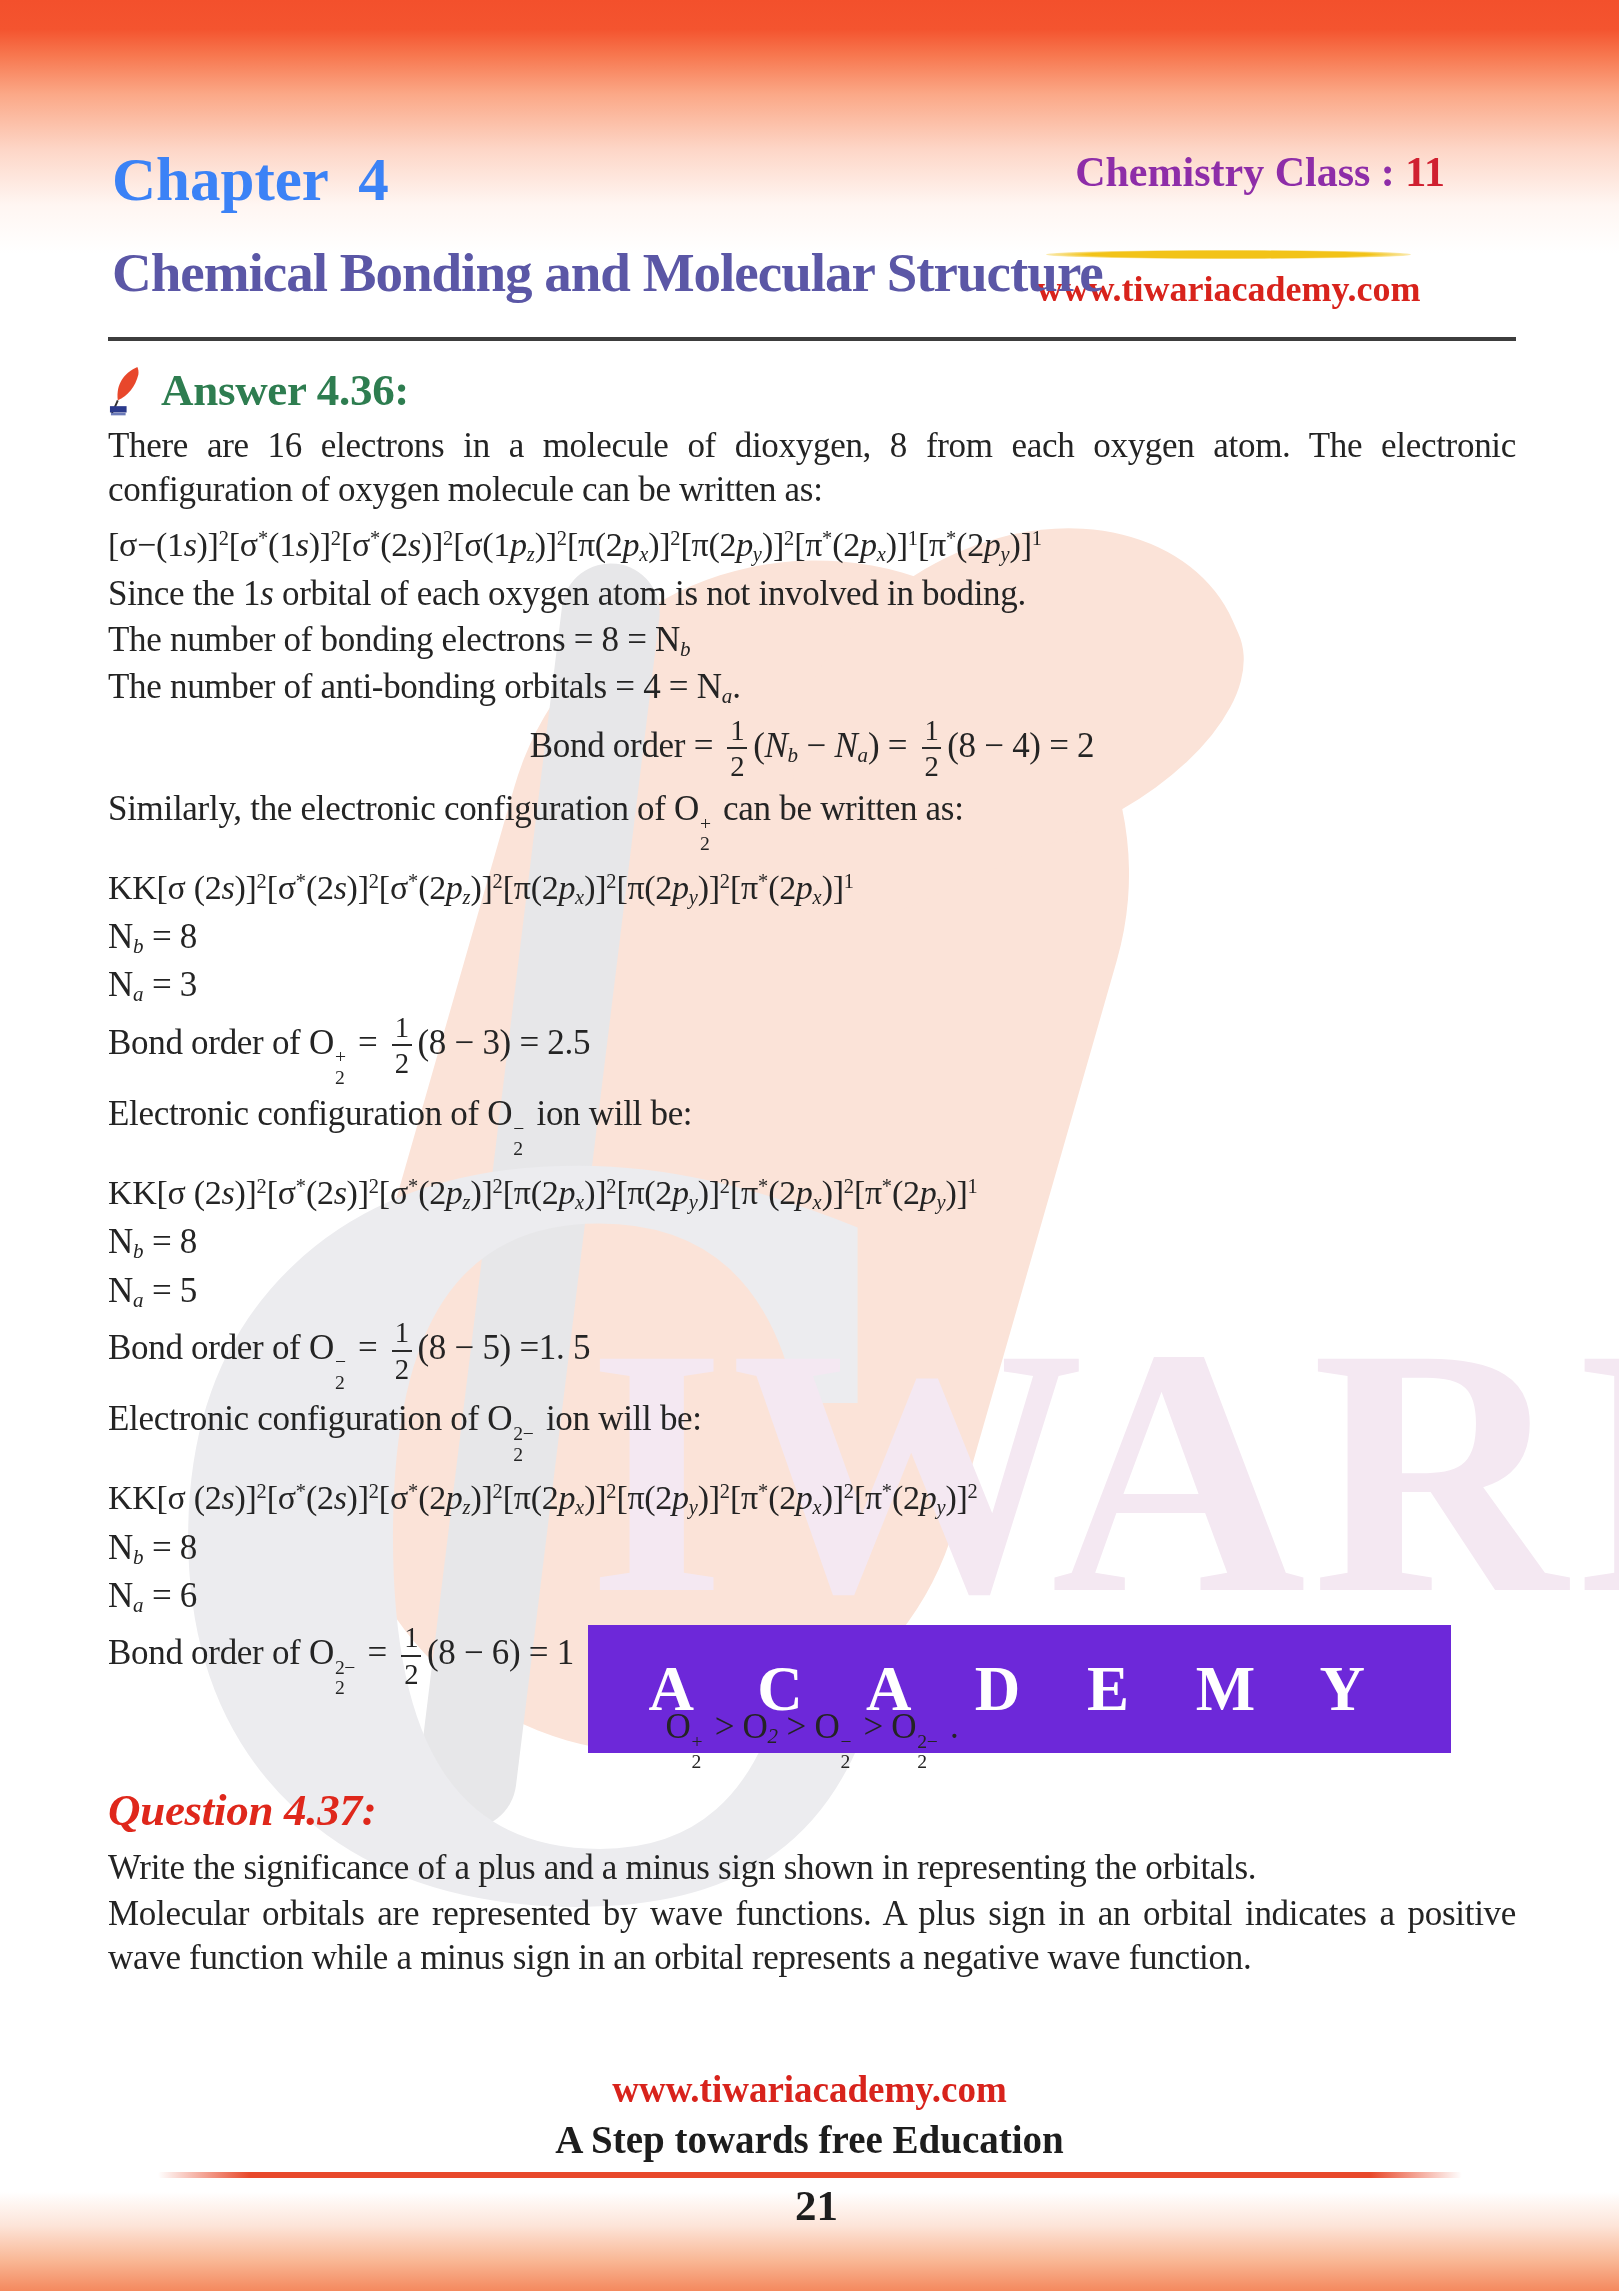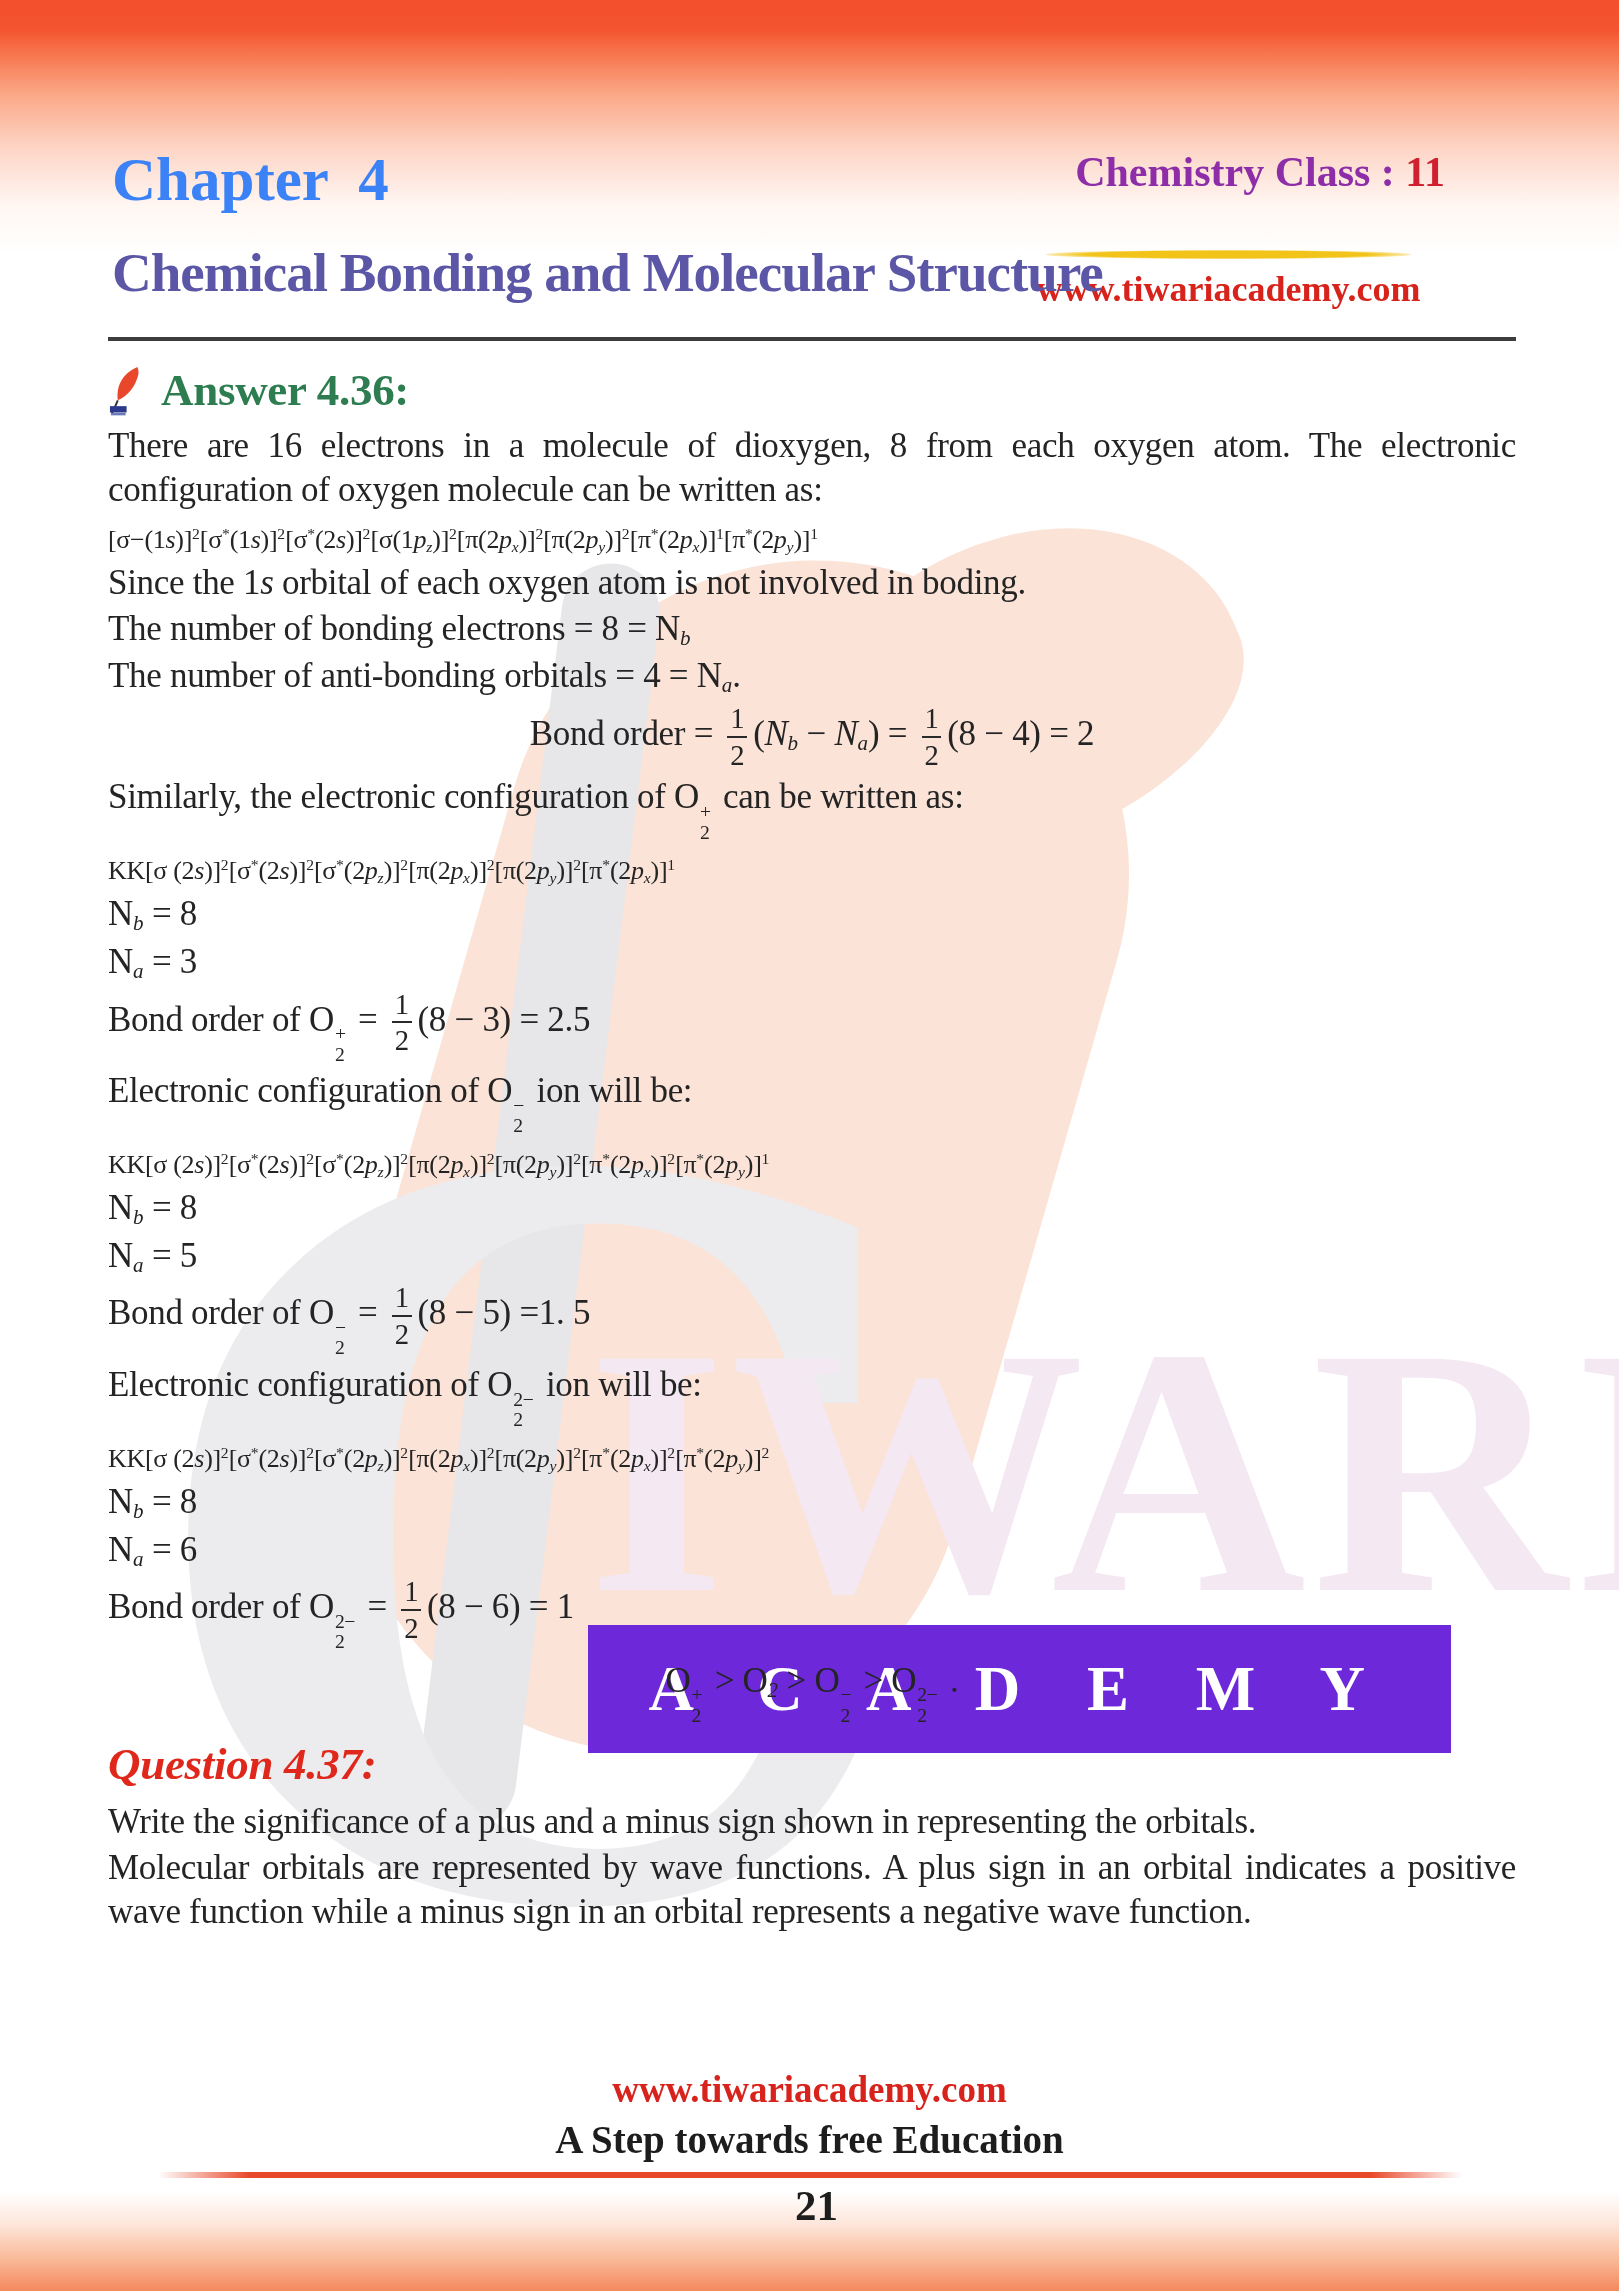--- a/index.html
+++ b/index.html
@@ -42,21 +42,21 @@
   .title-rule{position:absolute;left:108px;top:337px;width:1408px;height:3.9px;
     background:#3d3d3d;z-index:3;}
   
   .content{position:absolute;left:108px;top:365px;width:1408px;z-index:2;
     font-size:35px;line-height:1.26;letter-spacing:-0.3px;color:#242424;}
   .ans-heading{display:flex;align-items:center;gap:8px;font-size:45px;line-height:1.1;
     font-weight:bold;color:#2e7d50;margin:0 0 7.8px 0;}
   .q-heading{font-size:45px;line-height:1.1;font-weight:bold;color:#df271b;margin:13.7px 0 9.8px 0;font-style:italic;}
   .para{text-align:justify;margin:0 0 7.8px 0;}
   .tline{margin:2px 0;}
-  .fline{margin:9.8px 0 3.9px 0;font-size:26px;line-height:1.35;}
+  .fline{margin:9.8px 0 3.9px 0;font-size:34px;line-height:1.35;}
   .nline{margin:4.9px 0;line-height:1.2;}
   .eq-center{text-align:center;margin:5.9px 0;}
   .bo-line{margin:3.9px 0;line-height:1.2;}
   .qz{width:45px;height:51px;flex:0 0 auto;}
   
   .rich sup{font-size:0.60em;vertical-align:0.55em;letter-spacing:0;}
   .rich sub{font-size:0.60em;vertical-align:-0.25em;font-style:italic;letter-spacing:0;}
   .frac{display:inline-flex;flex-direction:column;align-items:center;vertical-align:middle;
     line-height:1;font-size:0.82em;margin:0 5.9px;}
   .frac .fn{border-bottom:2px solid #2a2a2a;padding:0 2.9px 2.9px 2.9px;}

